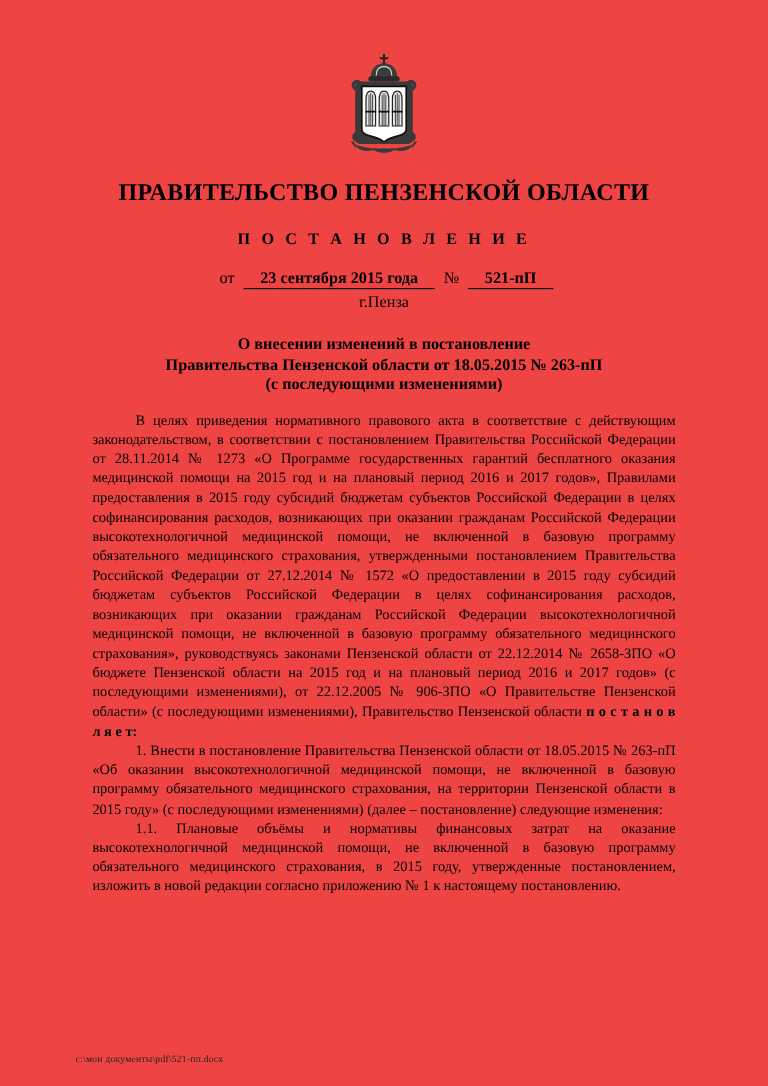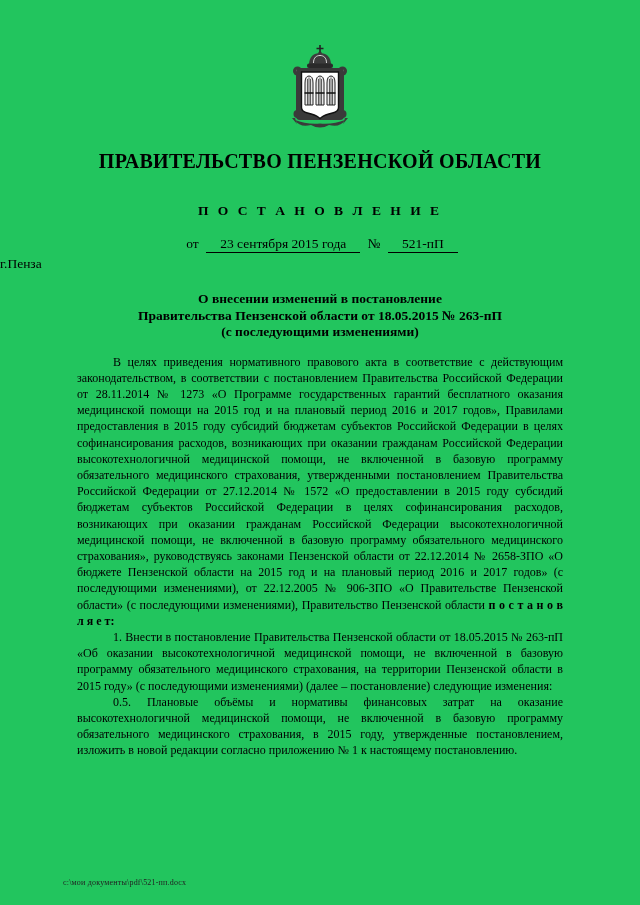--- a/index.html
+++ b/index.html
@@ -1,37 +1,37 @@
 <!DOCTYPE html>
 <html><head>
 <meta charset="utf-8">
 <style>
   html, body { margin:0; padding:0; background:#ffffff; }
   .page {
-    width:640px; height:905px; background:#22c55e; color:#000;
+    width:640px; height:905px; background:#ef4444; color:#000;
     position:relative; margin:0 auto; overflow:hidden;
     font-family:"Liberation Serif","DejaVu Serif",serif;
   }
   .emblem { width:74px; margin:0 auto; padding-top:44px; }
   .emblem svg { display:block; }
   .org-title {
     text-align:center; font-size:20px; font-weight:bold;
     margin-top:14px; letter-spacing:0.3px; white-space:nowrap;
   }
   .doc-type {
     text-align:center; font-size:13.5px; font-weight:bold;
-    letter-spacing:3px; margin-top:30px;
+    letter-spacing:3px; margin-top:18px;
   }
   .date-line { text-align:center; font-size:13.5px; margin-top:17px; }
   .date-line .u {
     display:inline-block; border-bottom:1px solid #000;
-    padding:0 14px; text-align:center;
+    padding:0 14px; text-align:center;font-weight:bold;
   }
   .date-line .sep { display:inline-block; margin:0 4px; }
-  .city { font-size:13.5px; margin-top:3px; }
+  .city { text-align:center; font-size:13.5px; margin-top:3px; }
   .doc-title {
     text-align:center; font-size:13.5px; font-weight:bold;
     line-height:16.5px; margin-top:19px;
   }
   .body-text {
     width:486px; margin:13px auto 0; font-size:12px;
     line-height:16.2px; text-align:justify;
   }
   .body-text p { margin:0; text-indent:36px; }
   .resolves { font-weight:bold; }
@@ -101,18 +101,18 @@
 
   <div class="doc-title">
     <div>О внесении изменений в постановление</div>
     <div>Правительства Пензенской области от 18.05.2015 № 263-пП</div>
     <div>(с последующими изменениями)</div>
   </div>
 
   <div class="body-text">
     <p><span>В целях приведения нормативного правового акта в соответствие с действующим законодательством, в соответствии с постановлением Правительства Российской Федерации от 28.11.2014 № 1273 «О Программе государственных гарантий бесплатного оказания медицинской помощи на 2015 год и на плановый период 2016 и 2017 годов», Правилами предоставления в 2015 году субсидий бюджетам субъектов Российской Федерации в целях софинансирования расходов, возникающих при оказании гражданам Российской Федерации высокотехнологичной медицинской помощи, не включенной в базовую программу обязательного медицинского страхования, утвержденными постановлением Правительства Российской Федерации от 27.12.2014 № 1572 «О предоставлении в 2015 году субсидий бюджетам субъектов Российской Федерации в целях софинансирования расходов, возникающих при оказании гражданам Российской Федерации высокотехнологичной медицинской помощи, не включенной в базовую программу обязательного медицинского страхования», руководствуясь законами Пензенской области от 22.12.2014 № 2658-ЗПО «О бюджете Пензенской области на 2015 год и на плановый период 2016 и 2017 годов» (с последующими изменениями), от 22.12.2005 № 906-ЗПО «О Правительстве Пензенской области» (с последующими изменениями), Правительство Пензенской области </span><span class="resolves">п о с т а н о в л я е т:</span></p>
     <p>1. Внести в постановление Правительства Пензенской области от 18.05.2015 № 263-пП «Об оказании высокотехнологичной медицинской помощи, не включенной в базовую программу обязательного медицинского страхования, на территории Пензенской области в 2015 году» (с последующими изменениями) (далее – постановление) следующие изменения:</p>
-    <p>0.5. Плановые объёмы и нормативы финансовых затрат на оказание высокотехнологичной медицинской помощи, не включенной в базовую программу обязательного медицинского страхования, в 2015 году, утвержденные постановлением, изложить в новой редакции согласно приложению № 1 к настоящему постановлению.</p>
+    <p>1.1. Плановые объёмы и нормативы финансовых затрат на оказание высокотехнологичной медицинской помощи, не включенной в базовую программу обязательного медицинского страхования, в 2015 году, утвержденные постановлением, изложить в новой редакции согласно приложению № 1 к настоящему постановлению.</p>
   </div>
 
   <div class="footer">с:\мои документы\pdf\521-пп.docx</div>
 
 </div>
 
 </body></html>

